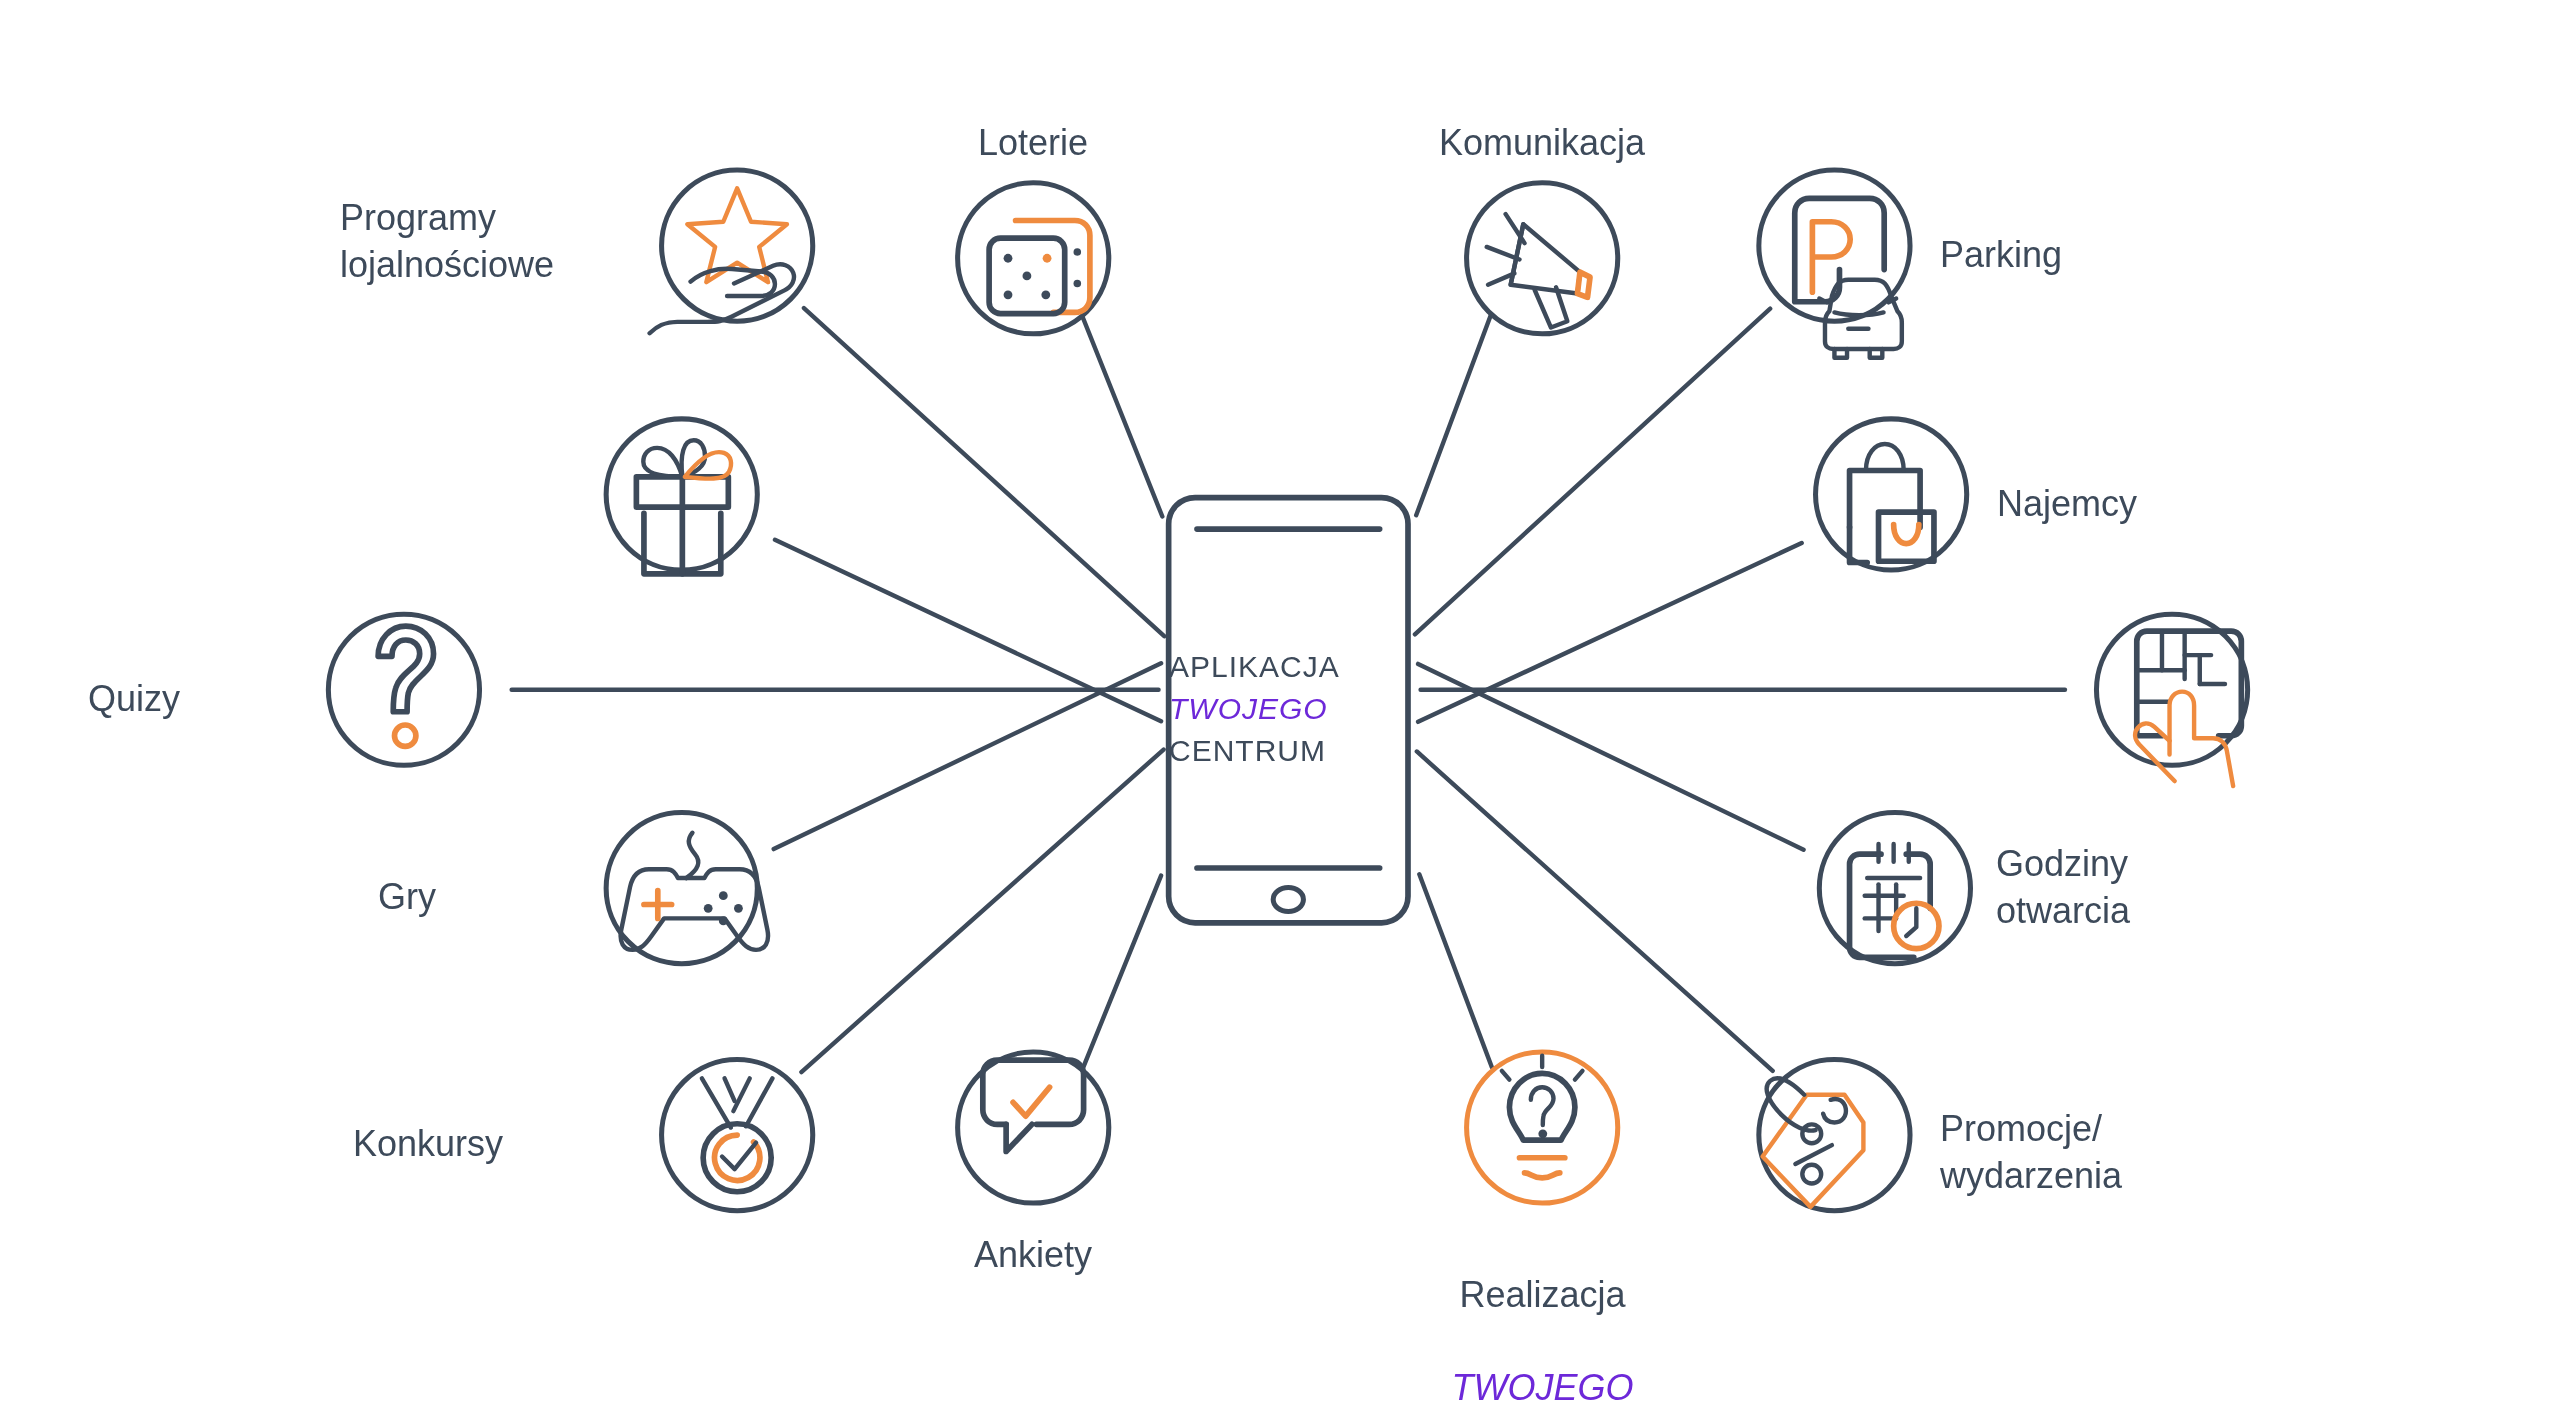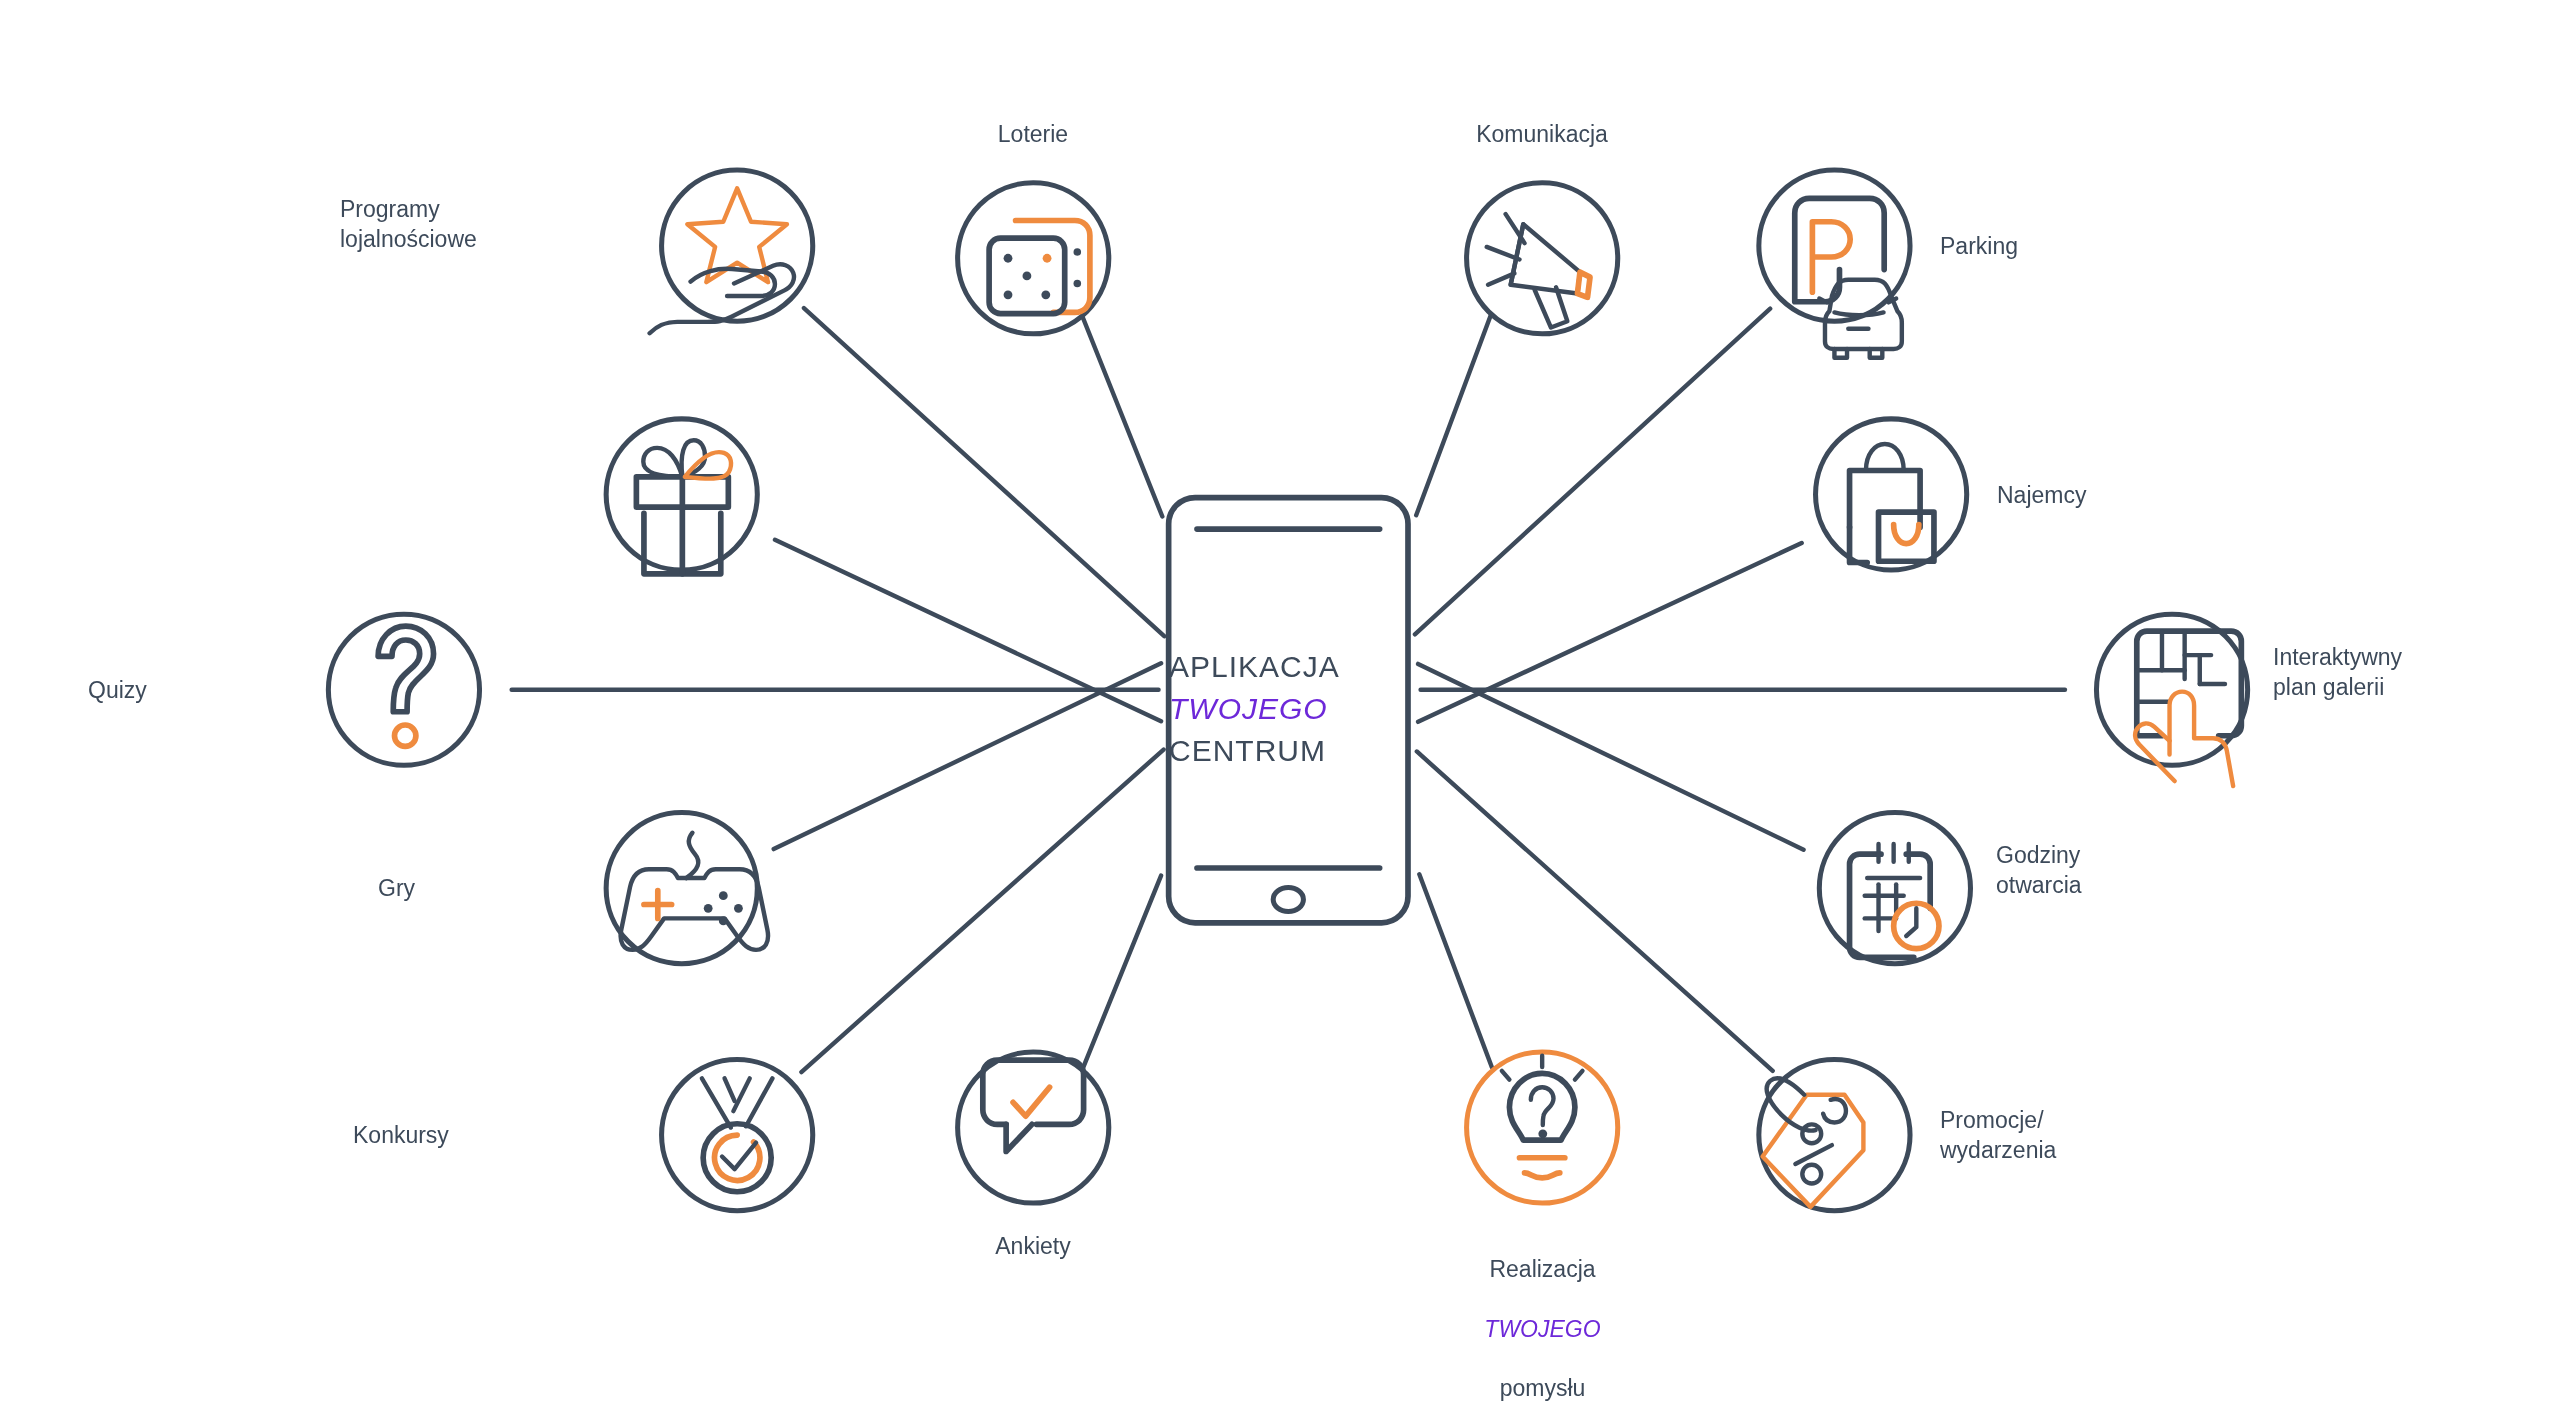--- a/index.html
+++ b/index.html
@@ -1,19 +1,19 @@
 <!DOCTYPE html>
 <html style="font-size:10px"><head>
 <meta charset="utf-8">
 <style>
   html,body{margin:0;padding:0;background:#ffffff;}
   body{font-family:"Liberation Sans",sans-serif;}
   #stage{position:relative;width:2576px;height:1416px;background:#ffffff;overflow:hidden;}
   #svgroot{position:absolute;left:0;top:0;width:2576px;height:1416px;}
-  .lbl{position:absolute;color:#3d4a5a;font-size:23px;line-height:1.30;white-space:pre-line;}
+  .lbl{position:absolute;color:#3d4a5a;font-size:36px;line-height:1.30;white-space:pre-line;}
   .lbl.r{text-align:left;}
   .lbl.l{text-align:left;}
   .lbl.c{text-align:center;}
   .orange{color:#6d28d9;font-style:italic;}
   .phone-txt{position:absolute;text-align:left;color:#3d4a5a;font-size:30px;letter-spacing:1px;line-height:1.40;}
 </style>
 </head>
 <body>
 
 <div id="stage">
@@ -241,22 +241,20 @@
 
   <div class="lbl c" style="left:1416px; top:120px; width:252px;">Komunikacja</div>
 
   <div class="lbl l" style="left:1940px; top:232px; width:265px;">Parking</div>
 
 
   <div class="lbl l" style="left:1997px; top:481px; width:265px;">Najemcy</div>
 
   <div class="lbl r" style="left:88px; top:676px; width:208px;">Quizy</div>
 
-  <div class="lbl l" style="left:2273px; top:643px; width:290px;">Interaktywny
-plan galerii</div>
 
   <div class="lbl r" style="left:378px; top:874px; width:176px;">Gry</div>
 
   <div class="lbl l" style="left:1996px; top:841px; width:265px;">Godziny
 otwarcia</div>
 
   <div class="lbl r" style="left:353px; top:1121px; width:252px;">Konkursy</div>
 
   <div class="lbl c" style="left:907px; top:1232px; width:252px;">Ankiety</div>
 

